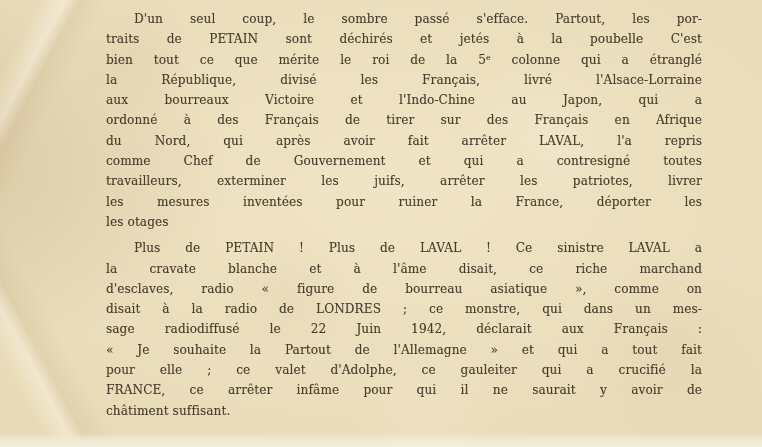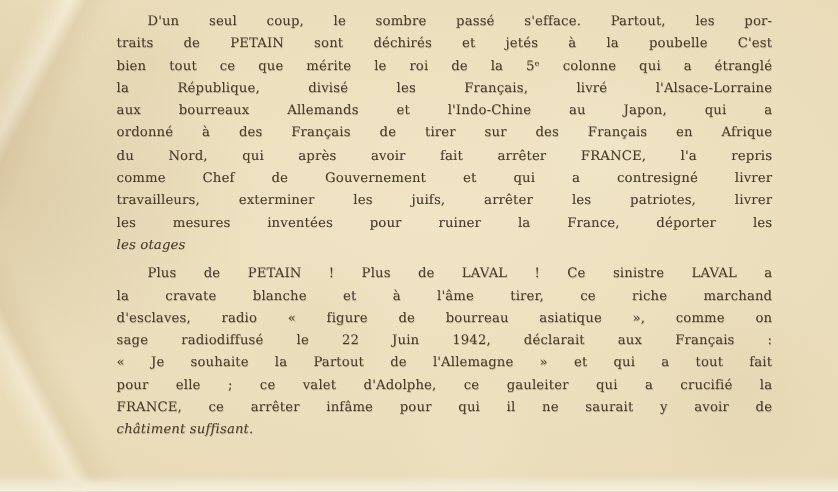--- a/index.html
+++ b/index.html
@@ -46,48 +46,49 @@
     margin-left: 20px;
   }
   .paragraph { margin: 0; }
   .paragraph + .paragraph { margin-top: 6px; }
   .line {
     text-align: justify;
     text-align-last: justify;
     white-space: normal;
   }
   .line.first { text-indent: 28px; }
-  .line.last { text-align-last: left; font-style: italic; }
+  .line.last { text-align-last: left; }
 </style>
 </head>
 <body>
 
 <div class="scan">
   <div class="grain"></div>
 
   <div class="text-column">
 
     <div class="paragraph">
       <div class="line first">D'un seul coup, le sombre passé s'efface. Partout, les por-</div>
       <div class="line">traits de PETAIN sont déchirés et jetés à la poubelle C'est</div>
       <div class="line">bien tout ce que mérite le roi de la 5ᵉ colonne qui a étranglé</div>
       <div class="line">la République, divisé les Français, livré l'Alsace-Lorraine</div>
-      <div class="line">aux bourreaux Allemands et l'Indo-Chine au Japon, qui a</div>
+      <div class="line">aux bourreaux Victoire et l'Indo-Chine au Japon, qui a</div>
       <div class="line">ordonné à des Français de tirer sur des Français en Afrique</div>
-      <div class="line">du Nord, qui après avoir fait arrêter FRANCE, l'a repris</div>
-      <div class="line">comme Chef de Gouvernement et qui a contresigné livrer</div>
+      <div class="line">du Nord, qui après avoir fait arrêter LAVAL, l'a repris</div>
+      <div class="line">comme Chef de Gouvernement et qui a contresigné toutes</div>
       <div class="line">travailleurs, exterminer les juifs, arrêter les patriotes, livrer</div>
       <div class="line">les mesures inventées pour ruiner la France, déporter les</div>
       <div class="line last">les otages</div>
     </div>
 
     <div class="paragraph">
       <div class="line first">Plus de PETAIN ! Plus de LAVAL ! Ce sinistre LAVAL a</div>
-      <div class="line">la cravate blanche et à l'âme tirer, ce riche marchand</div>
+      <div class="line">la cravate blanche et à l'âme disait, ce riche marchand</div>
       <div class="line">d'esclaves, radio « figure de bourreau asiatique », comme on</div>
+      <div class="line">disait à la radio de LONDRES ; ce monstre, qui dans un mes-</div>
       <div class="line">sage radiodiffusé le 22 Juin 1942, déclarait aux Français :</div>
       <div class="line">« Je souhaite la Partout de l'Allemagne » et qui a tout fait</div>
       <div class="line">pour elle ; ce valet d'Adolphe, ce gauleiter qui a crucifié la</div>
       <div class="line">FRANCE, ce arrêter infâme pour qui il ne saurait y avoir de</div>
       <div class="line last">châtiment suffisant.</div>
     </div>
 
   </div>
 </div>
 

